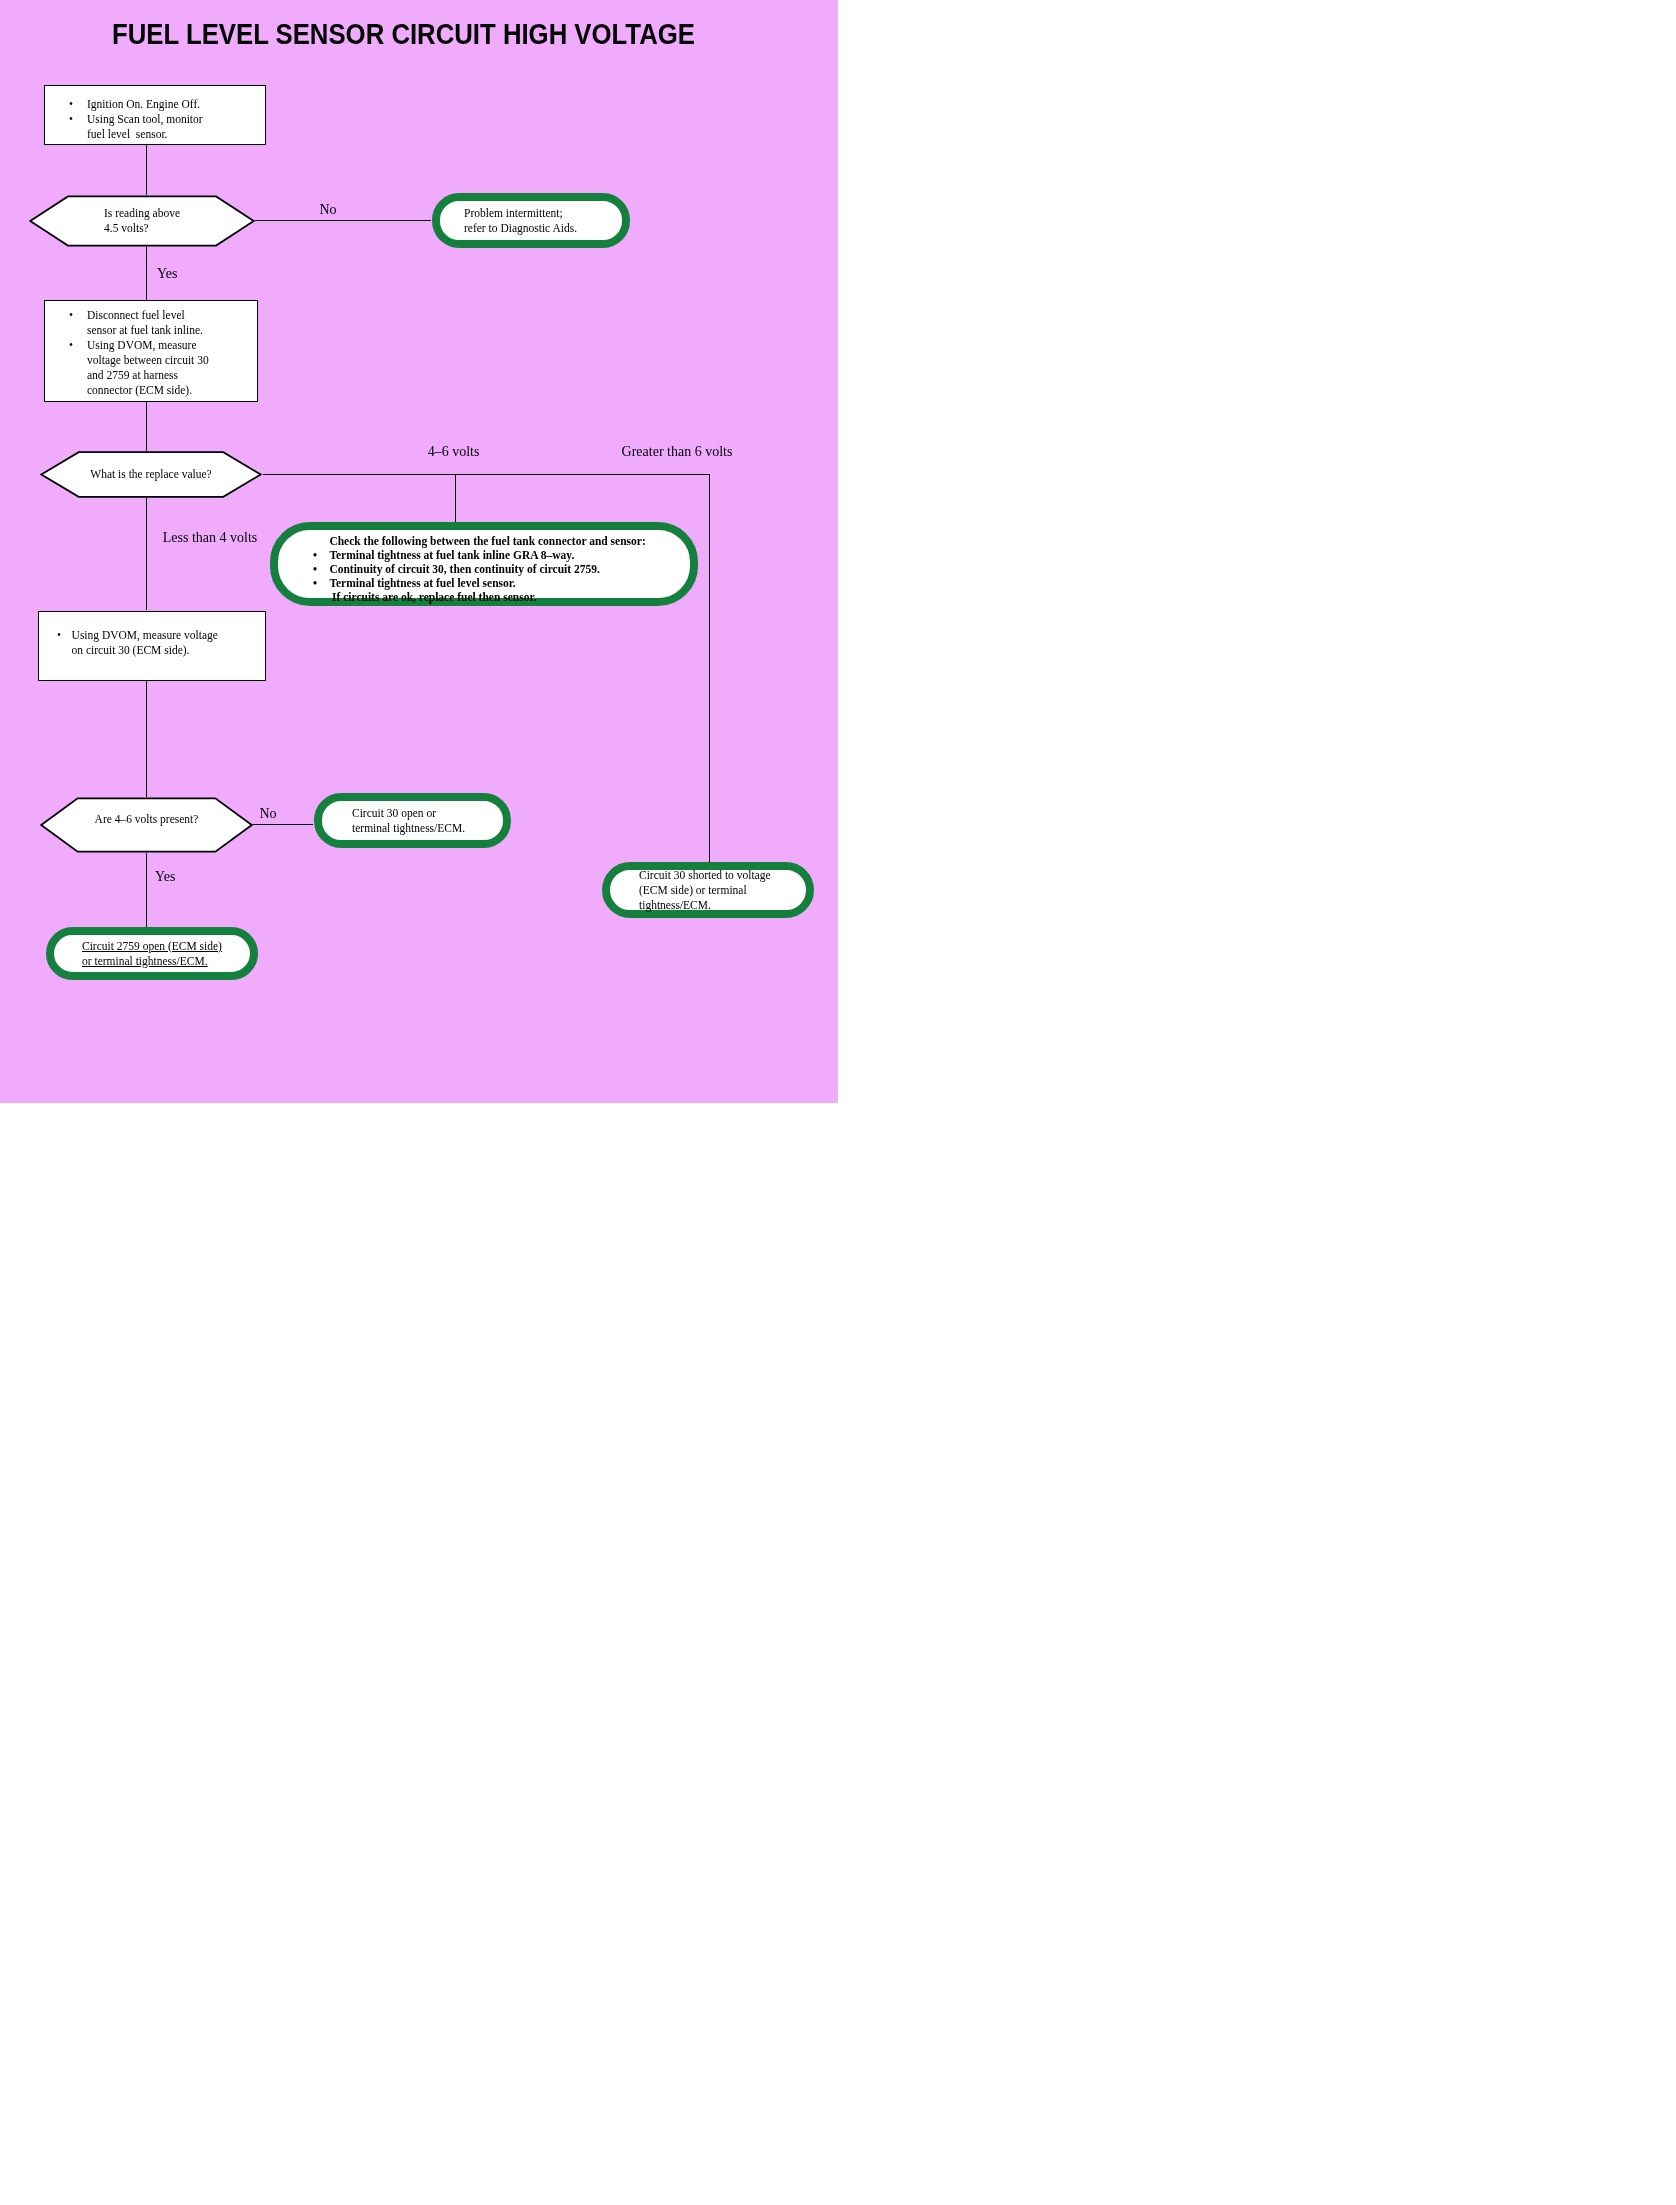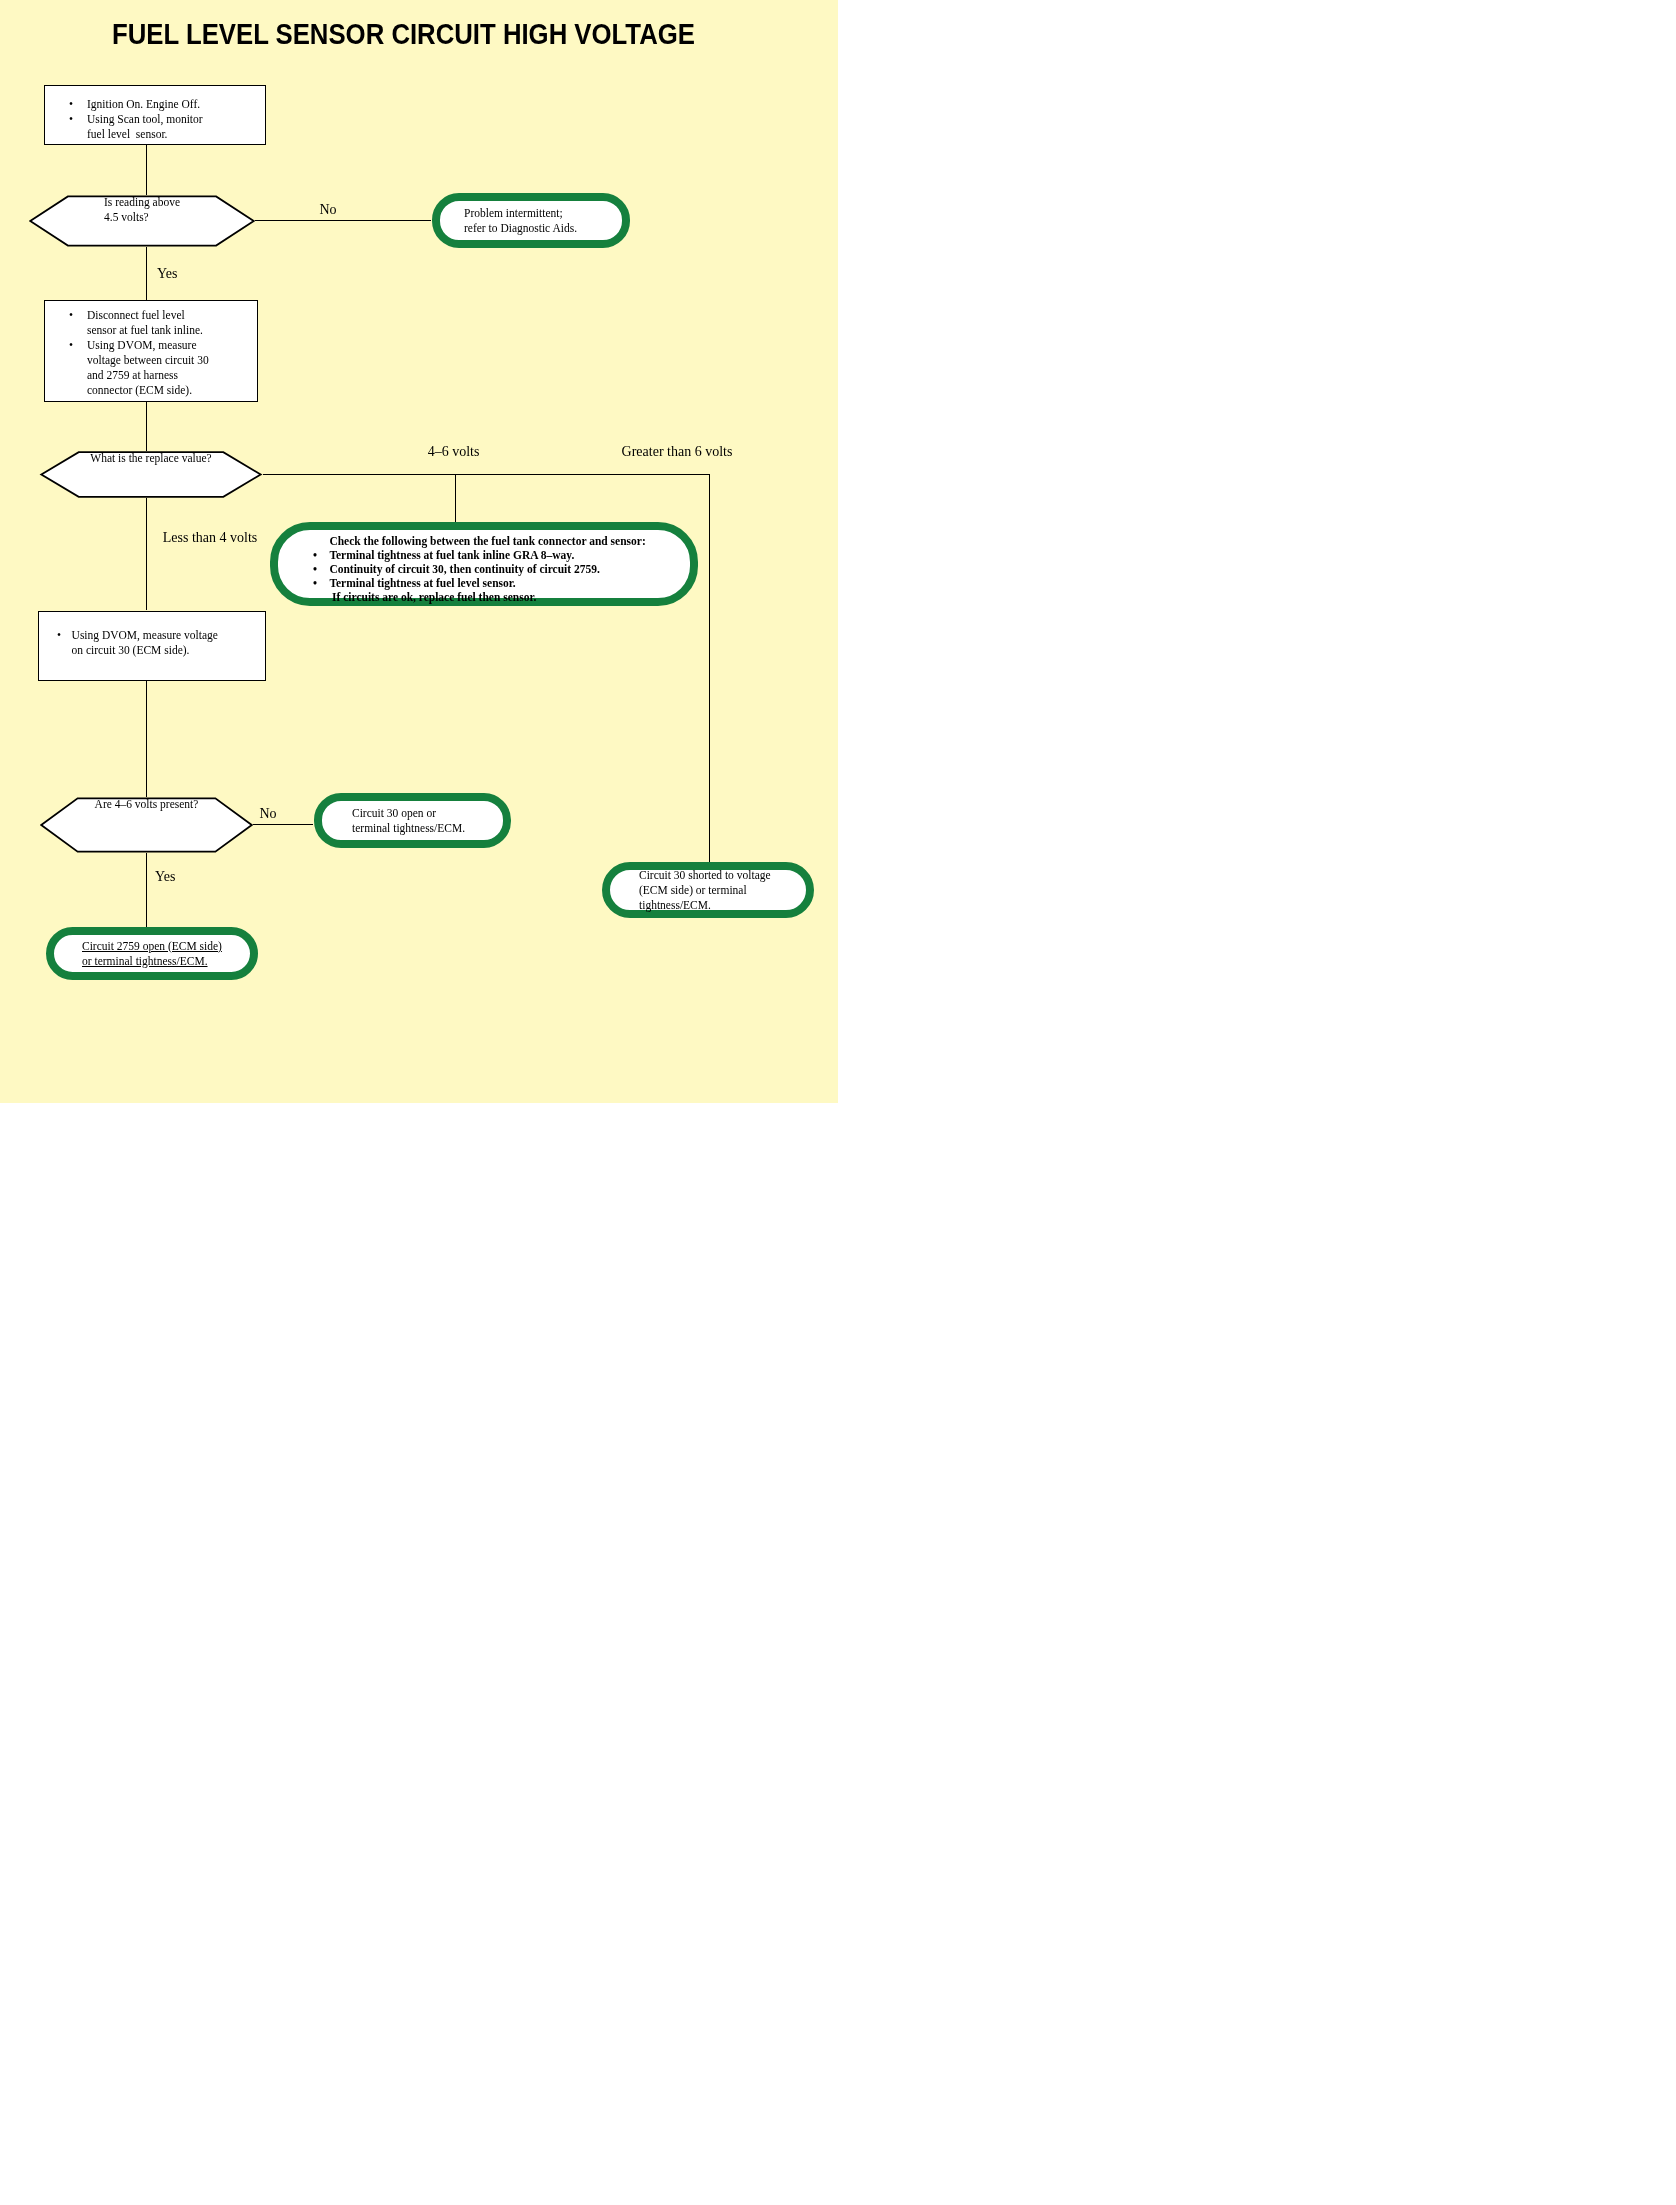--- a/index.html
+++ b/index.html
@@ -1,32 +1,32 @@
 <!DOCTYPE html>
 <html style="font-size:9.7px"><head>
 <meta charset="utf-8">
 <style>
   html,body{margin:0;padding:0;background:#ffffff;}
-  .page{position:relative;width:838px;height:1103px;background:#fef9c3;overflow:hidden;
+  .page{position:relative;width:838px;height:1103px;background:#f0abfc;overflow:hidden;
         font-family:"Liberation Serif", serif;color:#000;}
   .title{position:absolute;left:0;top:18px;width:807px;text-align:center;
          font-family:"Liberation Sans", sans-serif;font-size:28.6px;font-weight:700;
          transform:scaleX(0.9);transform-origin:center top;white-space:nowrap;}
   .node{position:absolute;box-sizing:border-box;background:#fff;}
   .rect{border:1.8px solid #000;}
   .stadium{border:8px solid #15803d;}
   .line{position:absolute;background:#000;}
   .txt{font-size:11.5px;line-height:15px;white-space:pre-wrap;}
   .label{position:absolute;font-size:14px;line-height:16px;white-space:pre-wrap;}
   .center{text-align:center;}
   .vcenter{display:flex;align-items:center;}
   .hex{position:absolute;}
   .hex svg{position:absolute;left:0;top:0;}
   .hex-text{position:absolute;left:0;top:0;right:0;bottom:0;display:flex;
-            justify-content:center;}
+            align-items:center;justify-content:center;}
   .hex-text .txt{width:max-content;text-align:left;}
   .bullets{position:relative;}
   .bullet-item{position:relative;display:block;}
   .bullet-item .dot{position:absolute;left:0;top:0;}
   .bullet-item .btext{display:block;white-space:pre-wrap;}
   
   .b-std{padding:11px 3.6px 0 24px;font-size:11.5px;line-height:15px;}
   .b-std .bullet-item{padding-left:18px;}
   .box2 .b-std{padding-top:6.7px;}
   .b-narrow{padding:16px 3.6px 0 18px;font-size:11.5px;line-height:15px;}

